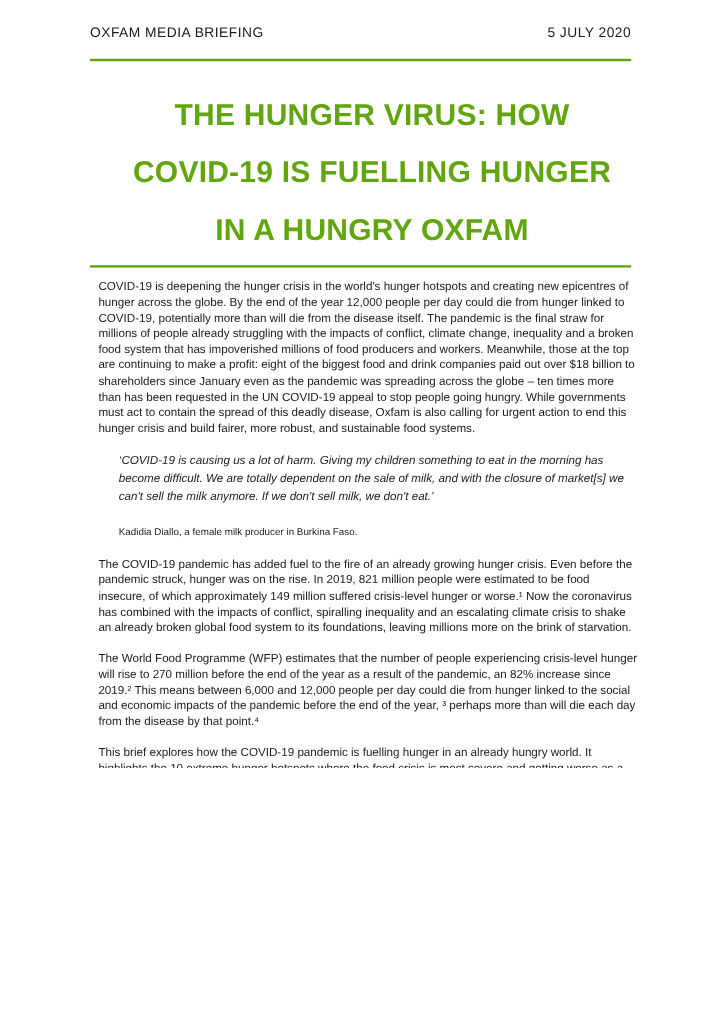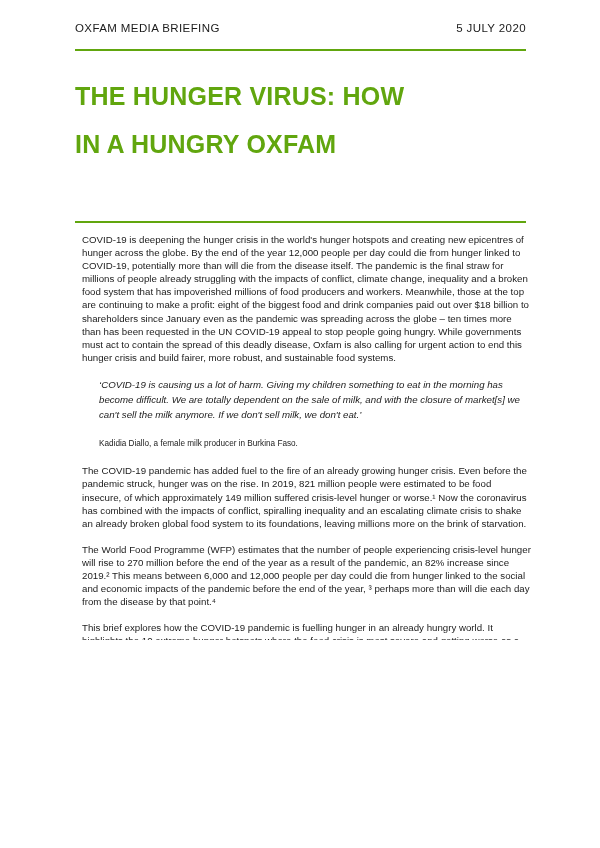--- a/index.html
+++ b/index.html
@@ -10,21 +10,21 @@
   .hdr{
     position:absolute;left:75px;right:74px;top:22px;
     display:flex;justify-content:space-between;align-items:baseline;
     font-size:11.5px;letter-spacing:0.4px;color:#1b1b1b;
   }
   .rule{position:absolute;left:75px;right:74px;height:2px;background:#61a60e;}
   .rule-header{top:49px;}
   .rule-title{top:221px;}
   .doc-title{
     position:absolute;left:75px;top:72px;width:470px;
-    font-size:25px;font-weight:700;line-height:48px;color:#61a60e;letter-spacing:0.2px;
+    font-size:25px;font-weight:700;line-height:48px;color:#61a60e;letter-spacing:0.2px;text-align:center;
   }
   .doc-title span{display:block;}
   .content{
     position:absolute;left:82px;top:233px;width:451px;
     font-size:9.7px;line-height:13.1px;color:#1b1b1b;
   }
   .content p{margin:0 0 13px 0;}
   .quote{
     font-style:italic;margin:14px 2px 17px 17px;line-height:14.8px;
   }
@@ -51,20 +51,21 @@
 
   <div class="hdr">
     <span>OXFAM MEDIA BRIEFING</span>
     <span>5 JULY 2020</span>
   </div>
 
   <div class="rule rule-header"></div>
 
   <h1 class="doc-title" style="margin:0;">
     <span>THE HUNGER VIRUS: HOW</span>
+    <span>COVID-19 IS FUELLING HUNGER</span>
     <span>IN A HUNGRY OXFAM</span>
   </h1>
 
   <div class="rule rule-title"></div>
 
   <div class="content">
     <p>COVID-19 is deepening the hunger crisis in the world's hunger hotspots and creating new epicentres of hunger across the globe. By the end of the year 12,000 people per day could die from hunger linked to COVID-19, potentially more than will die from the disease itself. The pandemic is the final straw for millions of people already struggling with the impacts of conflict, climate change, inequality and a broken food system that has impoverished millions of food producers and workers. Meanwhile, those at the top are continuing to make a profit: eight of the biggest food and drink companies paid out over $18 billion to shareholders since January even as the pandemic was spreading across the globe – ten times more than has been requested in the UN COVID-19 appeal to stop people going hungry. While governments must act to contain the spread of this deadly disease, Oxfam is also calling for urgent action to end this hunger crisis and build fairer, more robust, and sustainable food systems.</p>
     <div class="quote">‘COVID-19 is causing us a lot of harm. Giving my children something to eat in the morning has become difficult. We are totally dependent on the sale of milk, and with the closure of market[s] we can't sell the milk anymore. If we don't sell milk, we don't eat.’</div>
     <div class="attribution">Kadidia Diallo, a female milk producer in Burkina Faso.</div>
     <p>The COVID-19 pandemic has added fuel to the fire of an already growing hunger crisis. Even before the pandemic struck, hunger was on the rise. In 2019, 821 million people were estimated to be food insecure, of which approximately 149 million suffered crisis-level hunger or worse.¹ Now the coronavirus has combined with the impacts of conflict, spiralling inequality and an escalating climate crisis to shake an already broken global food system to its foundations, leaving millions more on the brink of starvation.</p>

